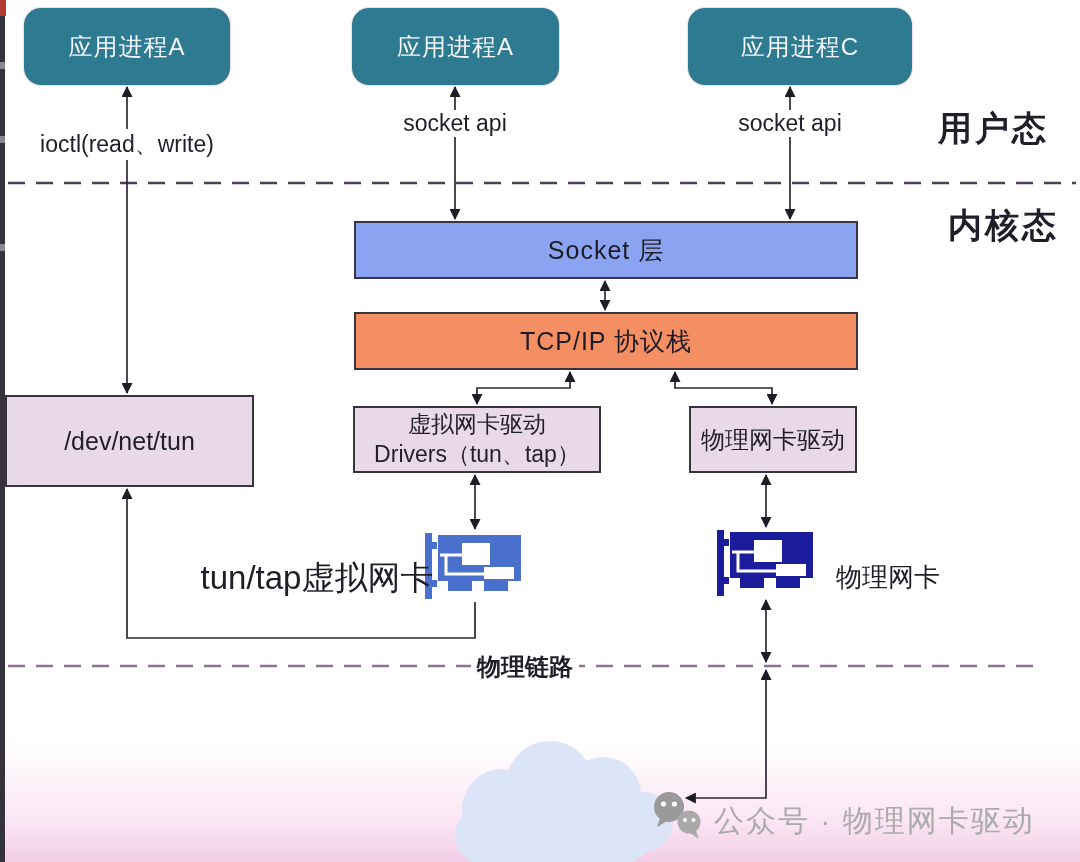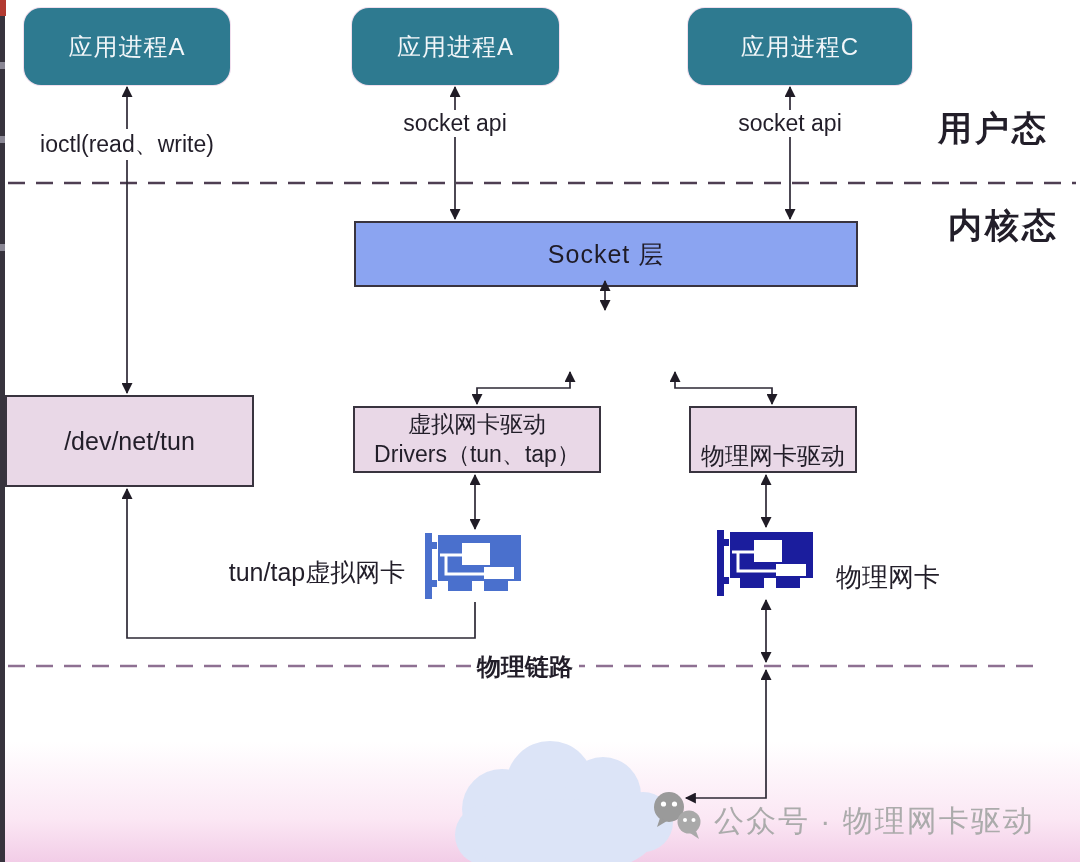--- a/index.html
+++ b/index.html
@@ -19,47 +19,47 @@
     position:absolute;top:8px;height:77px;background:#2e7a90;border-radius:17px;
     color:#f2f6f9;display:flex;align-items:center;justify-content:center;
     font-size:24px;letter-spacing:1px;box-shadow:0 0 0 1px rgba(230,200,225,.6);
   }
   .proc-a{left:24px;width:206px;}
   .proc-b{left:352px;width:207px;}
   .proc-c{left:688px;width:224px;}
 
   
   .layer{
-    position:absolute;left:354px;width:504px;height:66px;border:2px solid #39343f;
+    position:absolute;left:354px;width:504px;height:58px;border:2px solid #39343f;
     display:flex;align-items:center;justify-content:center;font-size:25px;color:#1f1b26;
     box-sizing:border-box;letter-spacing:1px;
   }
   .socket-layer{top:221px;background:#8ba4f1;}
   .tcpip-layer{top:312px;background:#f48f63;}
 
   
   .drv{
     position:absolute;background:#e9d8e7;border:2px solid #39343f;box-sizing:border-box;
     display:flex;flex-direction:column;align-items:center;justify-content:center;
     color:#221e29;line-height:1.3;
   }
   .drv-char{left:5px;top:395px;width:249px;height:92px;font-size:25px;}
   .drv-virtual{left:353px;top:406px;width:248px;height:67px;font-size:23px;}
-  .drv-physical{left:689px;top:406px;width:168px;height:67px;font-size:24px;justify-content:flex-end;}
+  .drv-physical{left:689px;top:406px;width:168px;height:67px;font-size:24px;}
 
   
   .lbl{position:absolute;color:#221e29;white-space:nowrap;}
   .lbl-center{transform:translateX(-50%);}
   .lbl-onl{background:#ffffff;padding:0 6px;}
   .lbl-ioctl{left:127px;top:129px;font-size:23px;}
   .lbl-sock-b{left:455px;top:110px;font-size:23px;}
   .lbl-sock-c{left:790px;top:110px;font-size:23px;}
   .lbl-user{left:938px;top:106px;font-size:34px;font-weight:600;letter-spacing:3px;}
   .lbl-kernel{left:948px;top:203px;font-size:34px;font-weight:700;letter-spacing:3px;}
-  .lbl-tun{left:317px;top:556px;font-size:25px;}
+  .lbl-tun{left:317px;top:556px;font-size:33px;}
   .lbl-pnic{left:888px;top:560px;font-size:26px;}
   .lbl-plink{left:525px;top:651px;font-size:24px;font-weight:600;}
   .lbl-internet{left:578px;top:782px;font-size:31px;font-weight:700;color:#1b1b24;}
   .lbl-watermark{left:714px;top:801px;font-size:30px;color:#ababab;letter-spacing:2px;}
 
   svg.abs{position:absolute;pointer-events:none;}
   #wires{left:0;top:0;}
 </style>
 </head>
 <body>
@@ -77,20 +77,23 @@
   </div>
   <div class="proc proc-b">
     <span>应用进程A</span>
   </div>
   <div class="proc proc-c">
     <span>应用进程C</span>
   </div>
 
   <div class="layer socket-layer">
     <span>Socket 层</span>
+  </div>
+  <div class="layer tcpip-layer">
+    <span>TCP/IP 协议栈</span>
   </div>
 
   <div class="drv drv-char">
     <span>/dev/net/tun</span>
   </div>
   <div class="drv drv-virtual">
     <span>虚拟网卡驱动</span>
     <span>Drivers（tun、tap）</span>
   </div>
   <div class="drv drv-physical">

